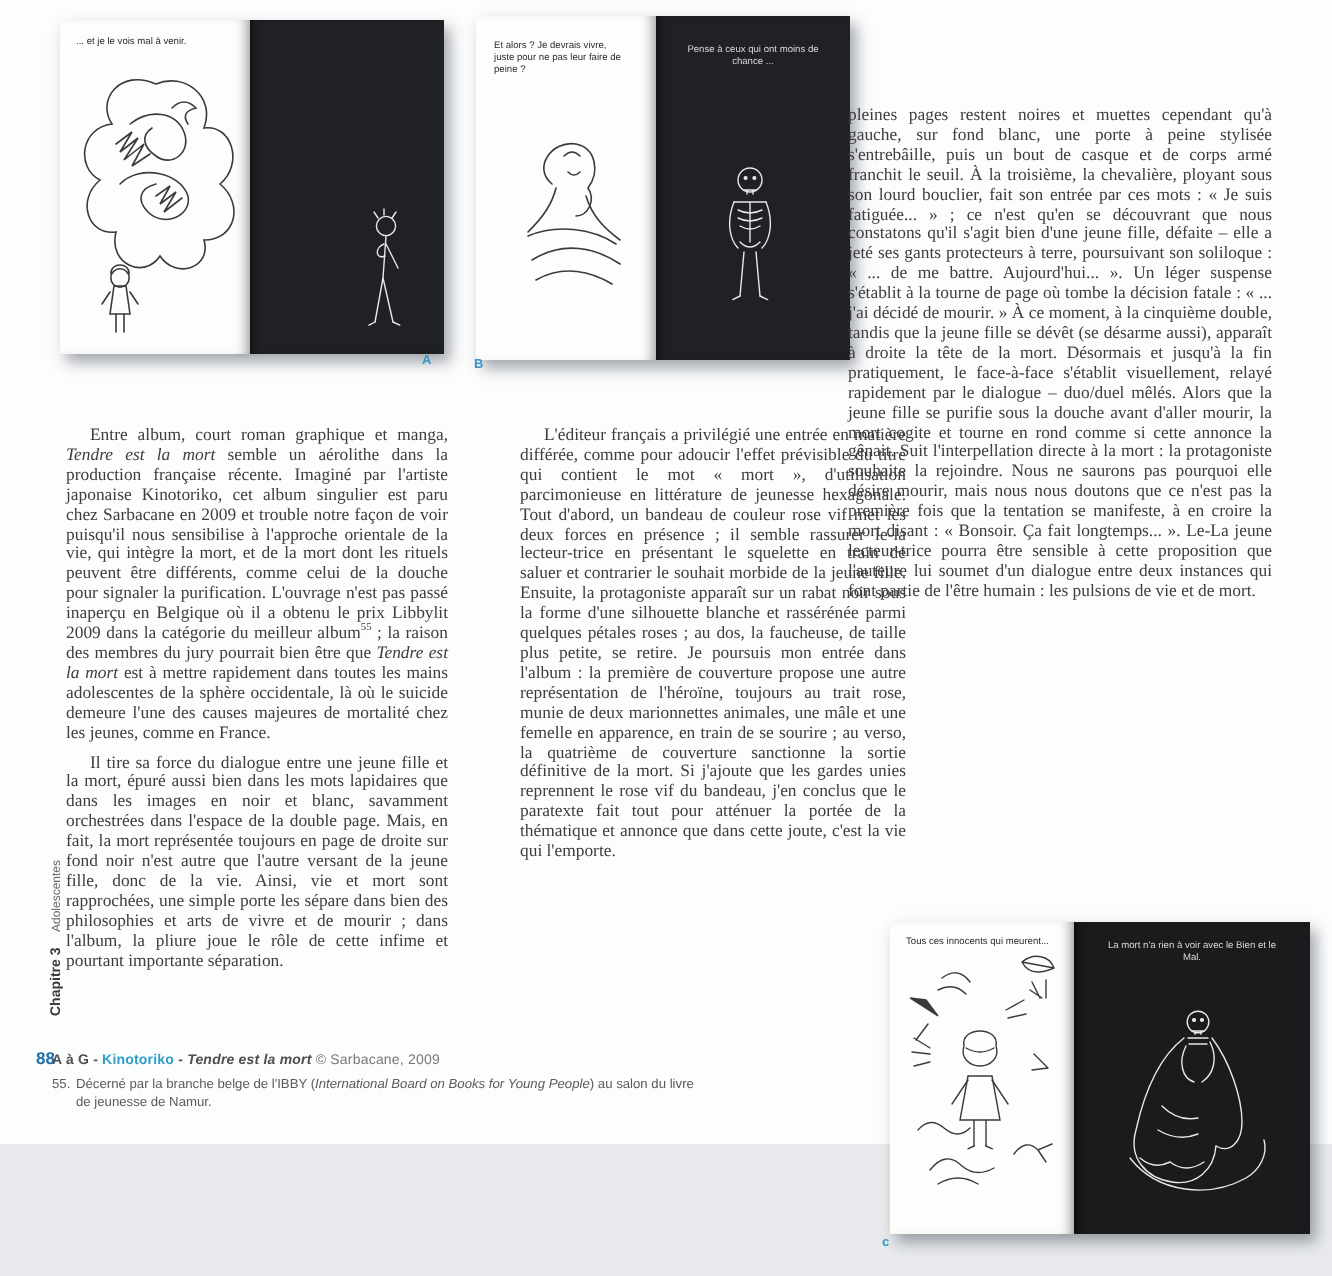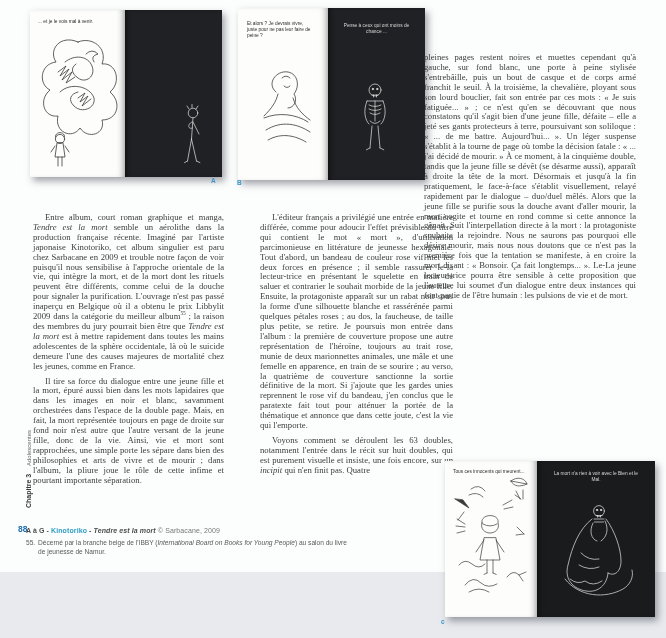--- a/index.html
+++ b/index.html
@@ -127,21 +127,20 @@
   </div>
   <div class="fig-label" style="left:237px;top:179px">B</div>
 
   <div class="col col1">
     <p class="indent"><span>Entre album, court roman graphique et manga, </span><i>Tendre est la mort</i><span> semble un aérolithe dans la production française récente. Imaginé par l'artiste japonaise Kinotoriko, cet album singulier est paru chez Sarbacane en 2009 et trouble notre façon de voir puisqu'il nous sensibilise à l'approche orientale de la vie, qui intègre la mort, et de la mort dont les rituels peuvent être différents, comme celui de la douche pour signaler la purification. L'ouvrage n'est pas passé inaperçu en Belgique où il a obtenu le prix Libbylit 2009 dans la catégorie du meilleur album</span><sup>55</sup><span> ; la raison des membres du jury pourrait bien être que </span><i>Tendre est la mort</i><span> est à mettre rapidement dans toutes les mains adolescentes de la sphère occidentale, là où le suicide demeure l'une des causes majeures de mortalité chez les jeunes, comme en France.</span></p>
     <p class="indent"><span>Il tire sa force du dialogue entre une jeune fille et la mort, épuré aussi bien dans les mots lapidaires que dans les images en noir et blanc, savamment orchestrées dans l'espace de la double page. Mais, en fait, la mort représentée toujours en page de droite sur fond noir n'est autre que l'autre versant de la jeune fille, donc de la vie. Ainsi, vie et mort sont rapprochées, une simple porte les sépare dans bien des philosophies et arts de vivre et de mourir ; dans l'album, la pliure joue le rôle de cette infime et pourtant importante séparation.</span></p>
   </div>
 
   <div class="col col2">
     <p class="indent"><span>L'éditeur français a privilégié une entrée en matière différée, comme pour adoucir l'effet prévisible du titre qui contient le mot « mort », d'utilisation parcimonieuse en littérature de jeunesse hexagonale. Tout d'abord, un bandeau de couleur rose vif met les deux forces en présence ; il semble rassurer le-la lecteur-trice en présentant le squelette en train de saluer et contrarier le souhait morbide de la jeune fille. Ensuite, la protagoniste apparaît sur un rabat noir sous la forme d'une silhouette blanche et rassérénée parmi quelques pétales roses ; au dos, la faucheuse, de taille plus petite, se retire. Je poursuis mon entrée dans l'album : la première de couverture propose une autre représentation de l'héroïne, toujours au trait rose, munie de deux marionnettes animales, une mâle et une femelle en apparence, en train de se sourire ; au verso, la quatrième de couverture sanctionne la sortie définitive de la mort. Si j'ajoute que les gardes unies reprennent le rose vif du bandeau, j'en conclus que le paratexte fait tout pour atténuer la portée de la thématique et annonce que dans cette joute, c'est la vie qui l'emporte.</span></p>
-    <p class="indent"><span>Voyons comment se déroulent les 63 doubles, notamment l'entrée dans le récit sur huit doubles, qui est purement visuelle et insiste, une fois encore, sur un </span><i>incipit</i><span> qui n'en finit pas. Quatre</span></p>
   </div>
 
   <div class="col col3">
     <p><span>pleines pages restent noires et muettes cependant qu'à gauche, sur fond blanc, une porte à peine stylisée s'entrebâille, puis un bout de casque et de corps armé franchit le seuil. À la troisième, la chevalière, ployant sous son lourd bouclier, fait son entrée par ces mots : « Je suis fatiguée... » ; ce n'est qu'en se découvrant que nous constatons qu'il s'agit bien d'une jeune fille, défaite – elle a jeté ses gants protecteurs à terre, poursuivant son soliloque : « ... de me battre. Aujourd'hui... ». Un léger suspense s'établit à la tourne de page où tombe la décision fatale : « ... j'ai décidé de mourir. » À ce moment, à la cinquième double, tandis que la jeune fille se dévêt (se désarme aussi), apparaît à droite la tête de la mort. Désormais et jusqu'à la fin pratiquement, le face-à-face s'établit visuellement, relayé rapidement par le dialogue – duo/duel mêlés. Alors que la jeune fille se purifie sous la douche avant d'aller mourir, la mort cogite et tourne en rond comme si cette annonce la gênait. Suit l'interpellation directe à la mort : la protagoniste souhaite la rejoindre. Nous ne saurons pas pourquoi elle désire mourir, mais nous nous doutons que ce n'est pas la première fois que la tentation se manifeste, à en croire la mort disant : « Bonsoir. Ça fait longtemps... ». Le-La jeune lecteur-trice pourra être sensible à cette proposition que l'auteure lui soumet d'un dialogue entre deux instances qui font partie de l'être humain : les pulsions de vie et de mort.</span></p>
   </div>
 
   <div class="rail">
     <span class="rail-chapter">Chapitre 3</span>
     <span class="rail-section">Adolescentes</span>
   </div>

